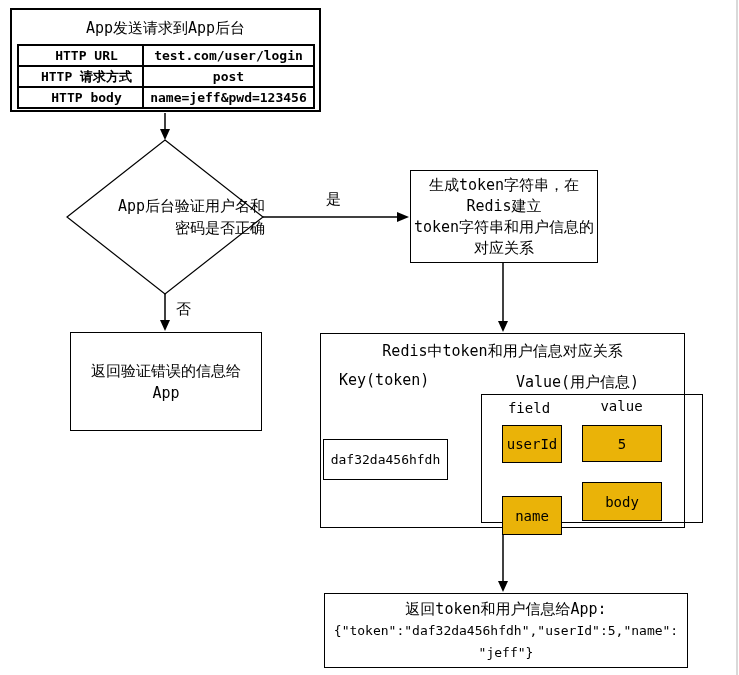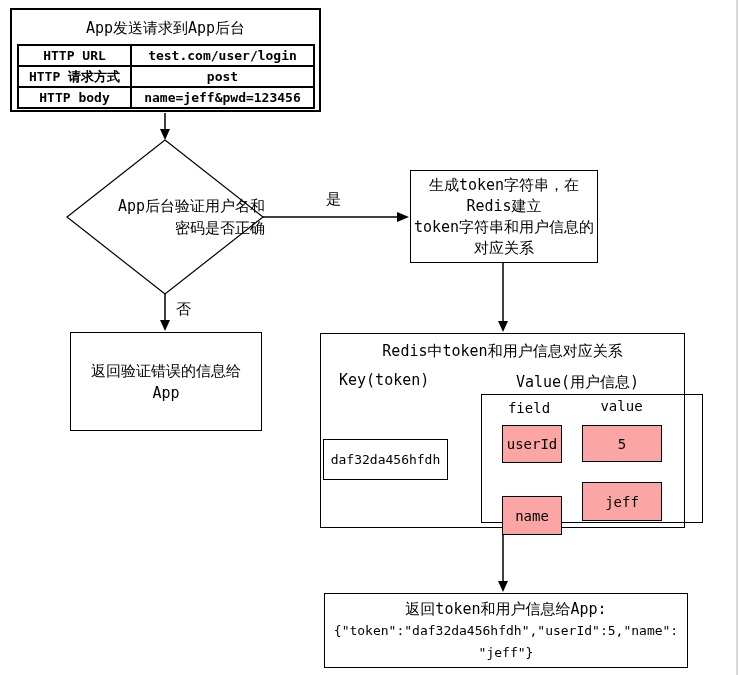--- a/index.html
+++ b/index.html
@@ -15,42 +15,42 @@
   .connector-layer{position:absolute;left:0;top:0;pointer-events:none;}
   .connector-layer line{stroke:#000;stroke-width:1.5;}
   .connector-layer polygon{fill:#000;stroke:none;}
   .connector-layer polygon.diamond{fill:#ffffff;stroke:#000;stroke-width:1.2;}
   
   #request-box{left:10px;top:8px;width:311px;height:104px;border-width:2px;}
   #request-title{position:absolute;left:0;top:9px;width:100%;text-align:center;font-size:15px;}
   #http-table{position:absolute;left:5px;top:34px;width:294px;height:61px;border:2px solid #000;display:flex;flex-direction:column;}
   .http-row{flex:1;display:flex;border-bottom:2px solid #000;}
   .http-row:last-child{border-bottom:none;}
-  .http-label{width:111px;border-right:2px solid #000;display:flex;align-items:center;justify-content:center;font-weight:bold;font-size:13px;white-space:nowrap;}
+  .http-label{width:111px;border-right:2px solid #000;display:flex;align-items:center;justify-content:center;font-weight:bold;font-size:13px;white-space:nowrap;margin-left:12px;}
   .http-value{flex:1;display:flex;align-items:center;justify-content:center;font-weight:bold;font-size:13px;white-space:nowrap;text-align:right;}
   
   #decision-text{left:65px;top:195px;width:200px;text-align:right;font-size:15px;line-height:22px;}
   .branch-label{position:absolute;font-size:15px;}
   #yes-label{left:326px;top:190px;}
   #no-label{left:176px;top:300px;}
   
   #token-box{left:410px;top:170px;width:188px;height:93px;}
   #token-box .line{font-size:15px;line-height:21px;white-space:nowrap;}
   
   #error-box{left:70px;top:332px;width:192px;height:99px;}
   #error-box .line{font-size:15px;line-height:22px;white-space:nowrap;}
   
   #redis-box{left:320px;top:333px;width:365px;height:195px;}
   #redis-title{position:absolute;left:0;top:8px;width:100%;text-align:center;font-size:15px;}
   #key-label{position:absolute;left:18px;top:37px;font-size:15px;white-space:nowrap;}
   #value-label{position:absolute;left:160px;top:39px;width:193px;text-align:center;font-size:15px;white-space:nowrap;}
   #value-table{position:absolute;left:160px;top:60px;width:193px;height:127px;border:1px solid #000;padding-left:27px;}
   #field-header{position:absolute;left:12px;top:5px;width:70px;text-align:center;font-size:14px;}
   #value-header{position:absolute;left:97px;top:3px;width:85px;text-align:center;font-size:14px;}
-  .cell{position:absolute;border:1px solid #000;display:flex;align-items:center;justify-content:center;font-size:14px;background:#fca5a5;}
+  .cell{position:absolute;border:1px solid #000;display:flex;align-items:center;justify-content:center;font-size:14px;background:#eab308;}
   #cell-field-0{left:20px;top:30px;width:58px;height:36px;}
   #cell-value-0{left:100px;top:30px;width:78px;height:35px;}
   #cell-field-1{left:20px;top:87px;width:58px;height:37px;margin-top:14px;}
   #cell-value-1{left:100px;top:87px;width:78px;height:37px;}
   #key-box{position:absolute;left:2px;top:105px;width:123px;height:39px;border:1px solid #000;display:flex;align-items:center;justify-content:center;font-size:13px;white-space:nowrap;}
   
   #response-box{left:324px;top:593px;width:364px;height:75px;}
   #response-box .line1{font-size:15px;line-height:22px;white-space:nowrap;}
   #response-box .line2,#response-box .line3{font-size:13px;line-height:22px;white-space:nowrap;}
   
@@ -127,21 +127,21 @@
     <div id="redis-title">Redis中token和用户信息对应关系</div>
     <div id="key-label">Key(token)</div>
     <div id="value-label">Value(用户信息)</div>
     <div id="key-box">daf32da456hfdh</div>
     <div id="value-table">
       <div id="field-header">field</div>
       <div id="value-header">value</div>
       <div class="cell" id="cell-field-0">userId</div>
       <div class="cell" id="cell-value-0">5</div>
       <div class="cell" id="cell-field-1">name</div>
-      <div class="cell" id="cell-value-1">jeff</div>
+      <div class="cell" id="cell-value-1">body</div>
     </div>
   </div>
 
   <div class="box center-col" id="response-box">
     <div class="line1">返回token和用户信息给App:</div>
     <div class="line2">{"token":"daf32da456hfdh","userId":5,"name":</div>
     <div class="line3">"jeff"}</div>
   </div>
 
   <div class="abs" id="page-right-border"></div>

